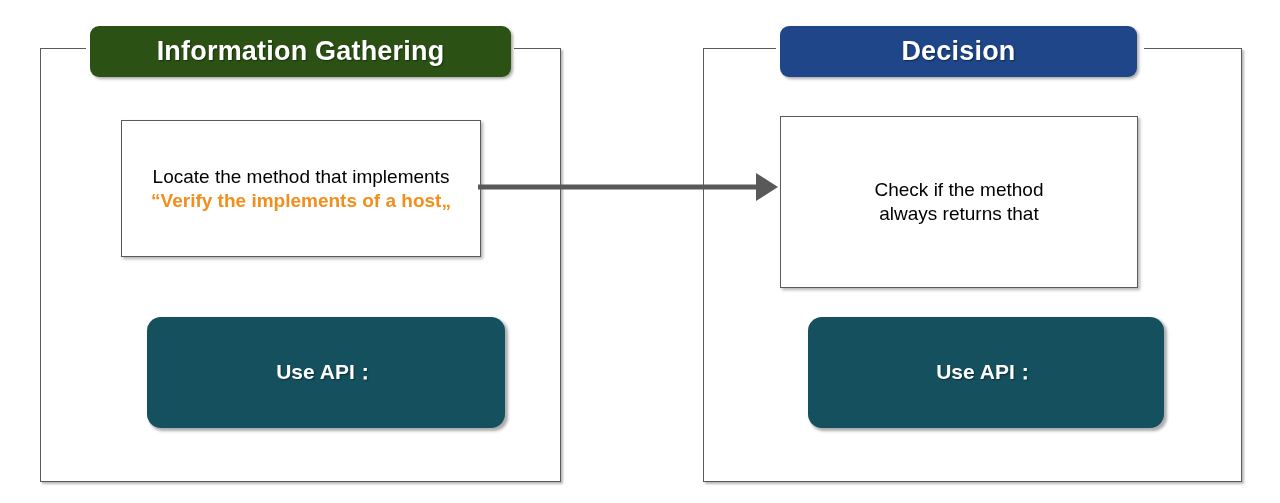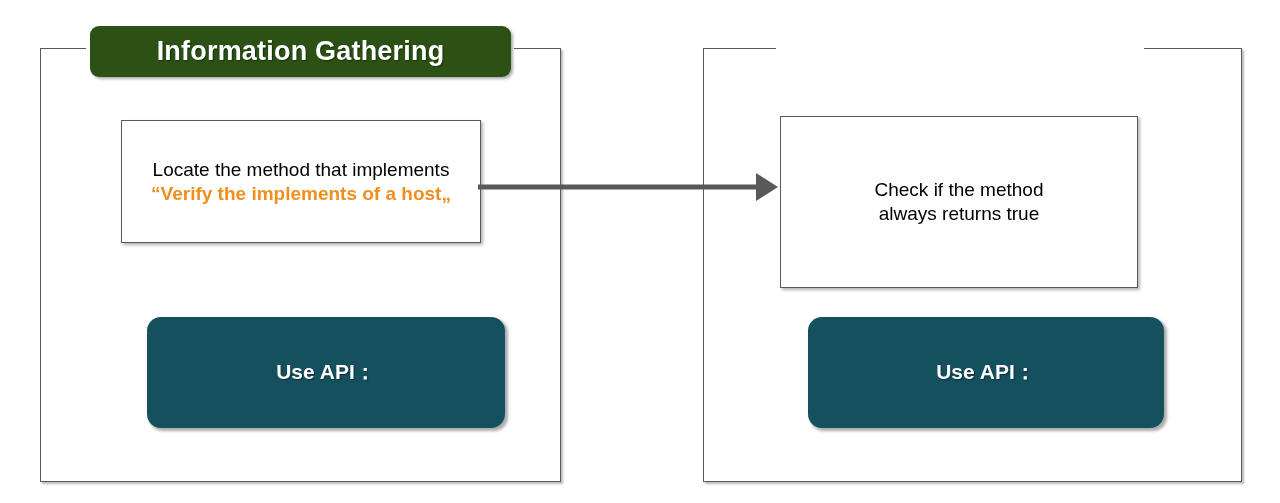--- a/index.html
+++ b/index.html
@@ -75,21 +75,21 @@
     border: 1.6px solid #5a5a5a;
     box-shadow: 2px 2px 3px rgba(0,0,0,0.30);
     display: flex;
     align-items: center;
     justify-content: center;
     text-align: center;
     color: #000000;
     font-size: 19px;
     line-height: 1.26;
   }
-  #step-left  { left: 121px; top: 120px; width: 360px; height: 123px; }
+  #step-left  { left: 121px; top: 120px; width: 360px; height: 137px; }
   #step-right { left: 780px; top: 116px; width: 358px; height: 172px; }
 
   .step-line { display: block; white-space: nowrap; }
   .hl {
     color: #f28e1c;
     font-weight: bold;
   }
 
   
   .api-box {
@@ -160,25 +160,26 @@
     <div class="api-label">Use API：</div>
   </div>
 
   <svg id="flow-arrow" viewBox="0 0 300 34">
     <line x1="0" y1="17" x2="282" y2="17" stroke="#595959" stroke-width="5"></line>
     <polygon points="278,3 300,17 278,31" fill="#595959"></polygon>
   </svg>
 
   <div class="phase-panel" id="panel-right"></div>
   <div class="title-mask" id="mask-right"></div>
+  <div class="phase-title" id="title-right">Decision</div>
 
   <div class="step-box" id="step-right">
     <div>
       <span class="step-line">Check if the method</span>
-      <span class="step-line">always returns true</span>
+      <span class="step-line">always returns that</span>
     </div>
   </div>
 
   <div class="api-box" id="api-right">
     <div class="api-label">Use API：</div>
   </div>
 
 </div>
 
 </body></html>

